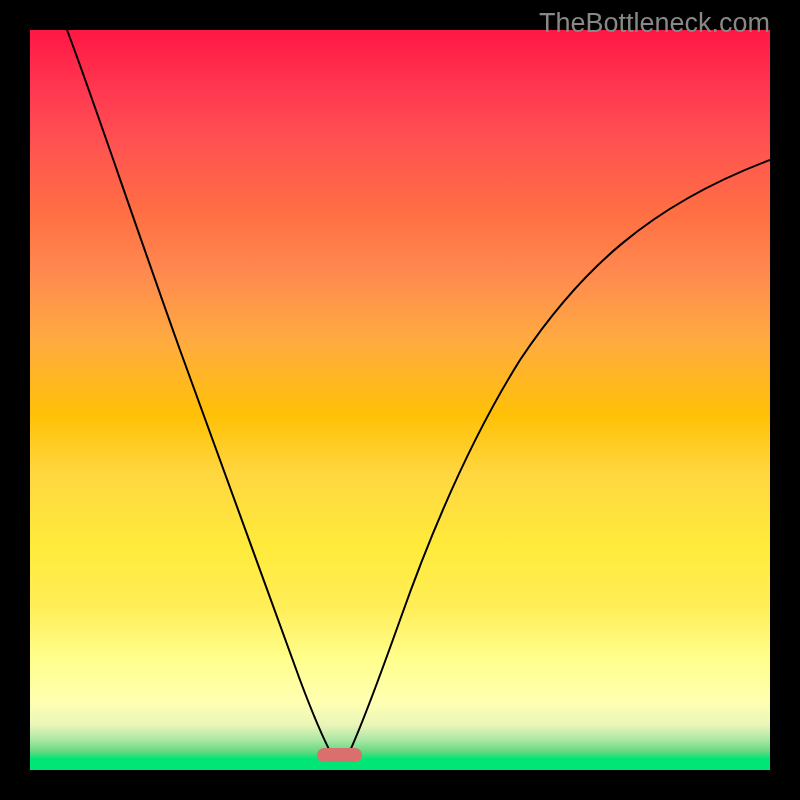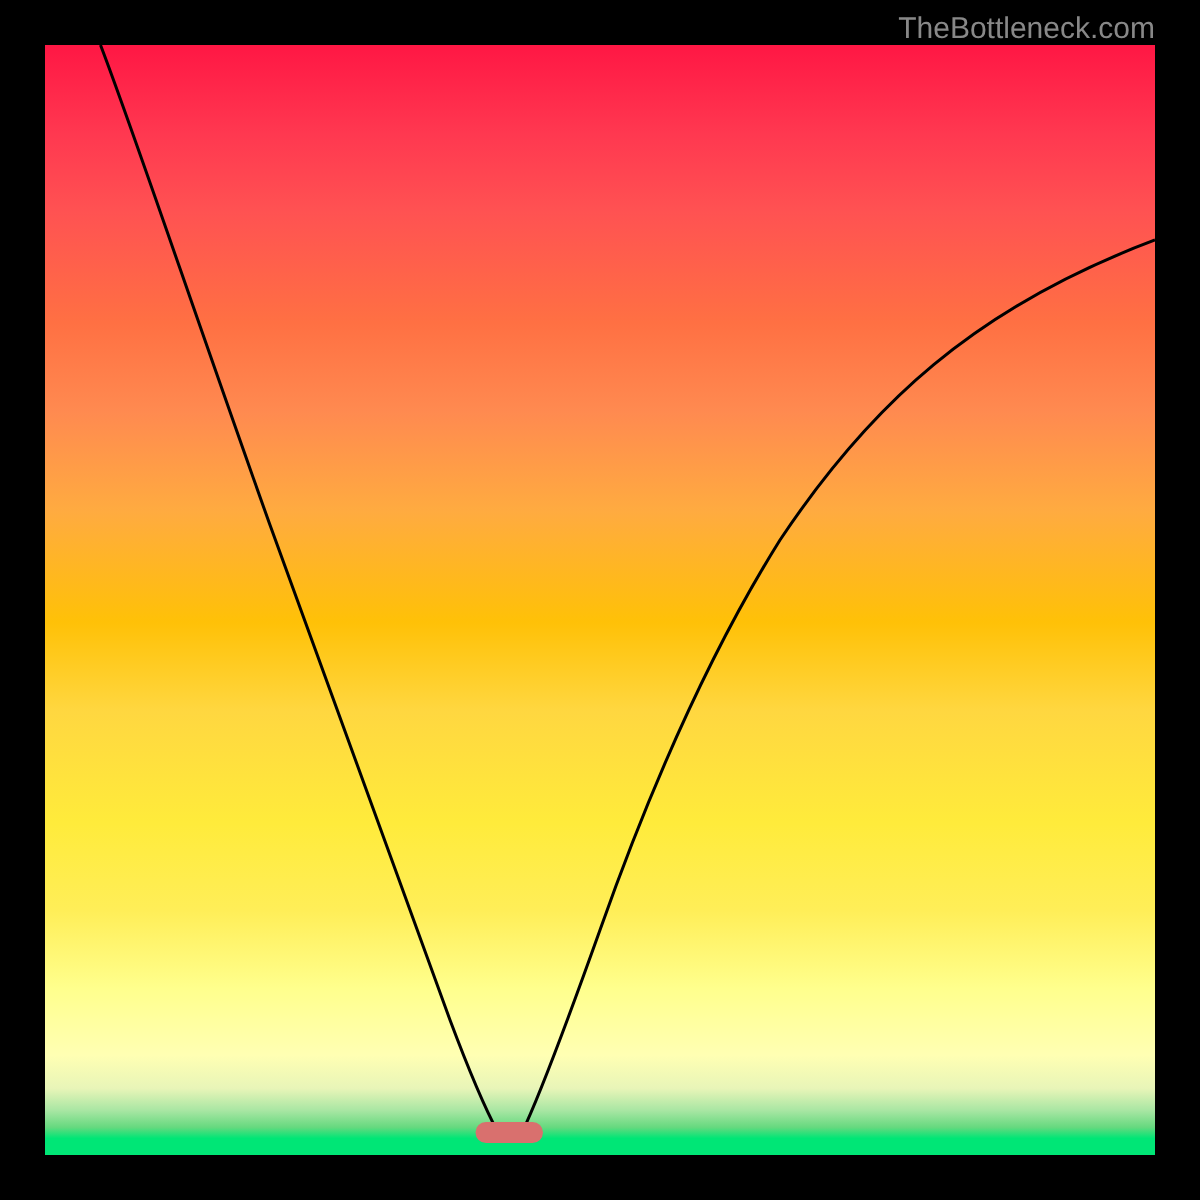--- a/index.html
+++ b/index.html
@@ -35,21 +35,21 @@
         #00e676 98.5%,
         #00e676 100%
       );
       overflow: visible;
     }
     .watermark {
       position: absolute;
       top: 8px;
       right: 30px;
       color: #888;
-      font-size: 20px;
+      font-size: 27px;
       font-weight: 500;
       z-index: 10;
     }
     .curve-svg {
       position: absolute;
       top: 0;
       left: 0;
       width: 740px;
       height: 740px;
       pointer-events: none;

